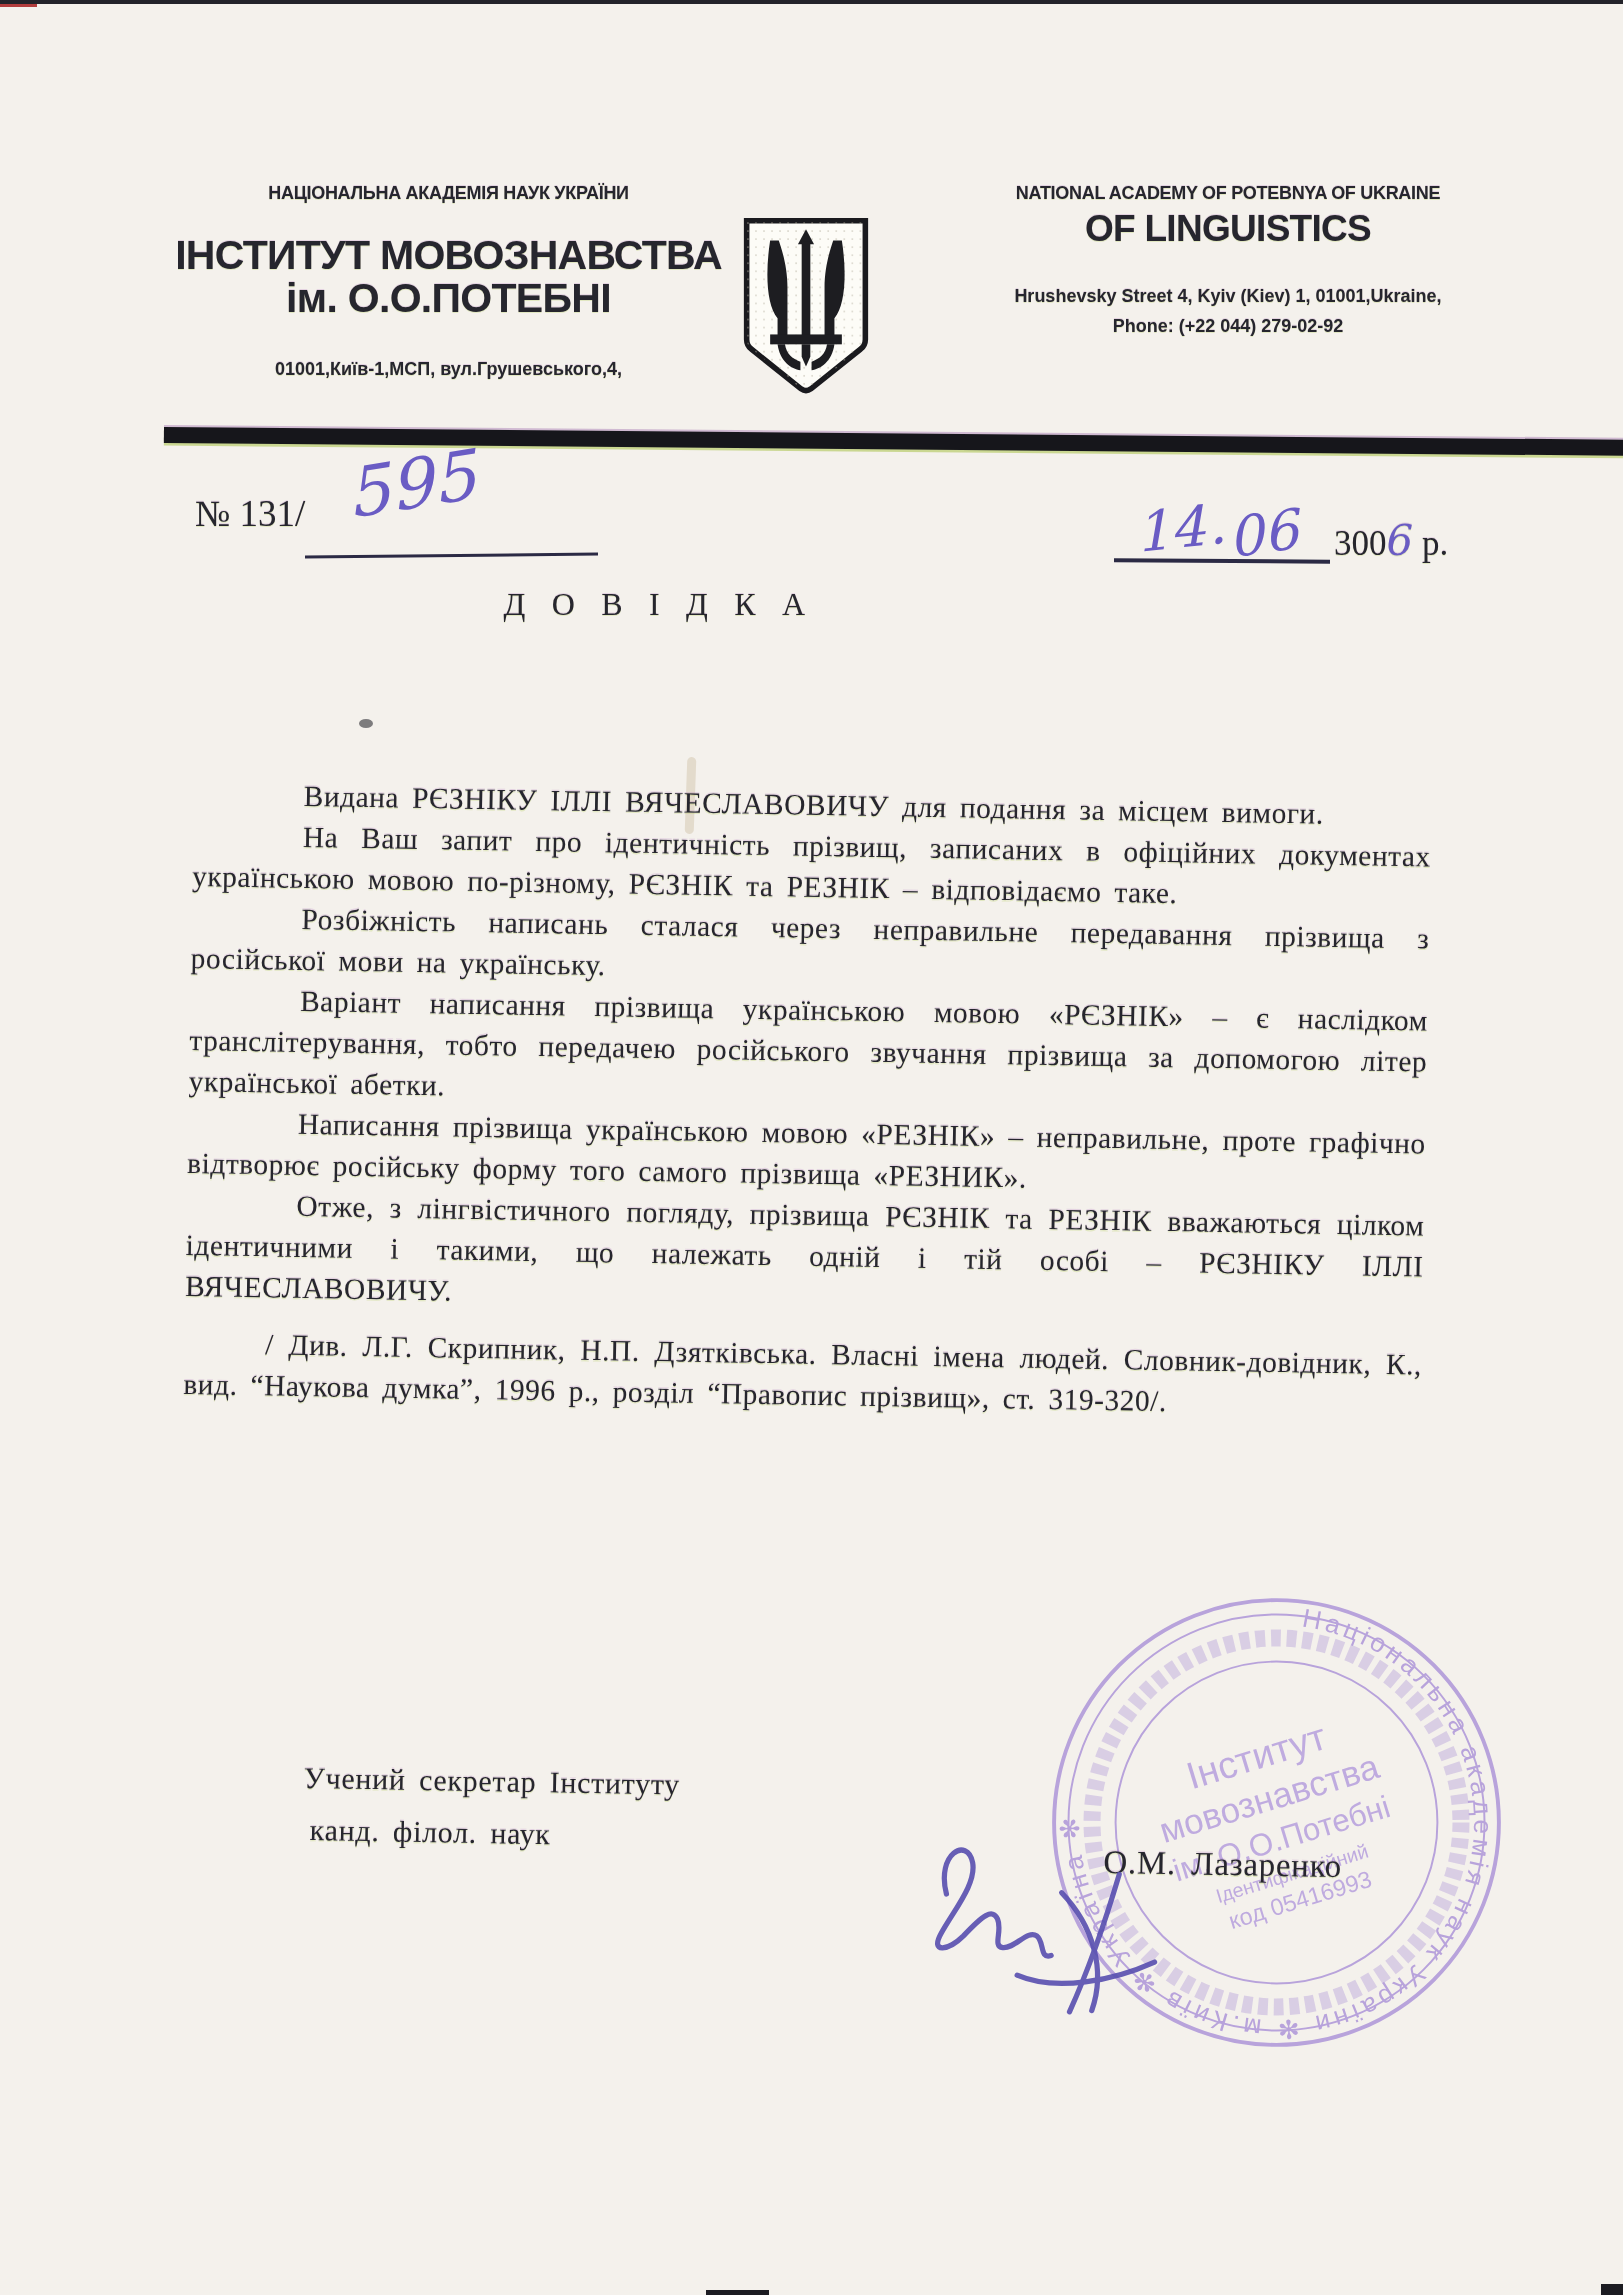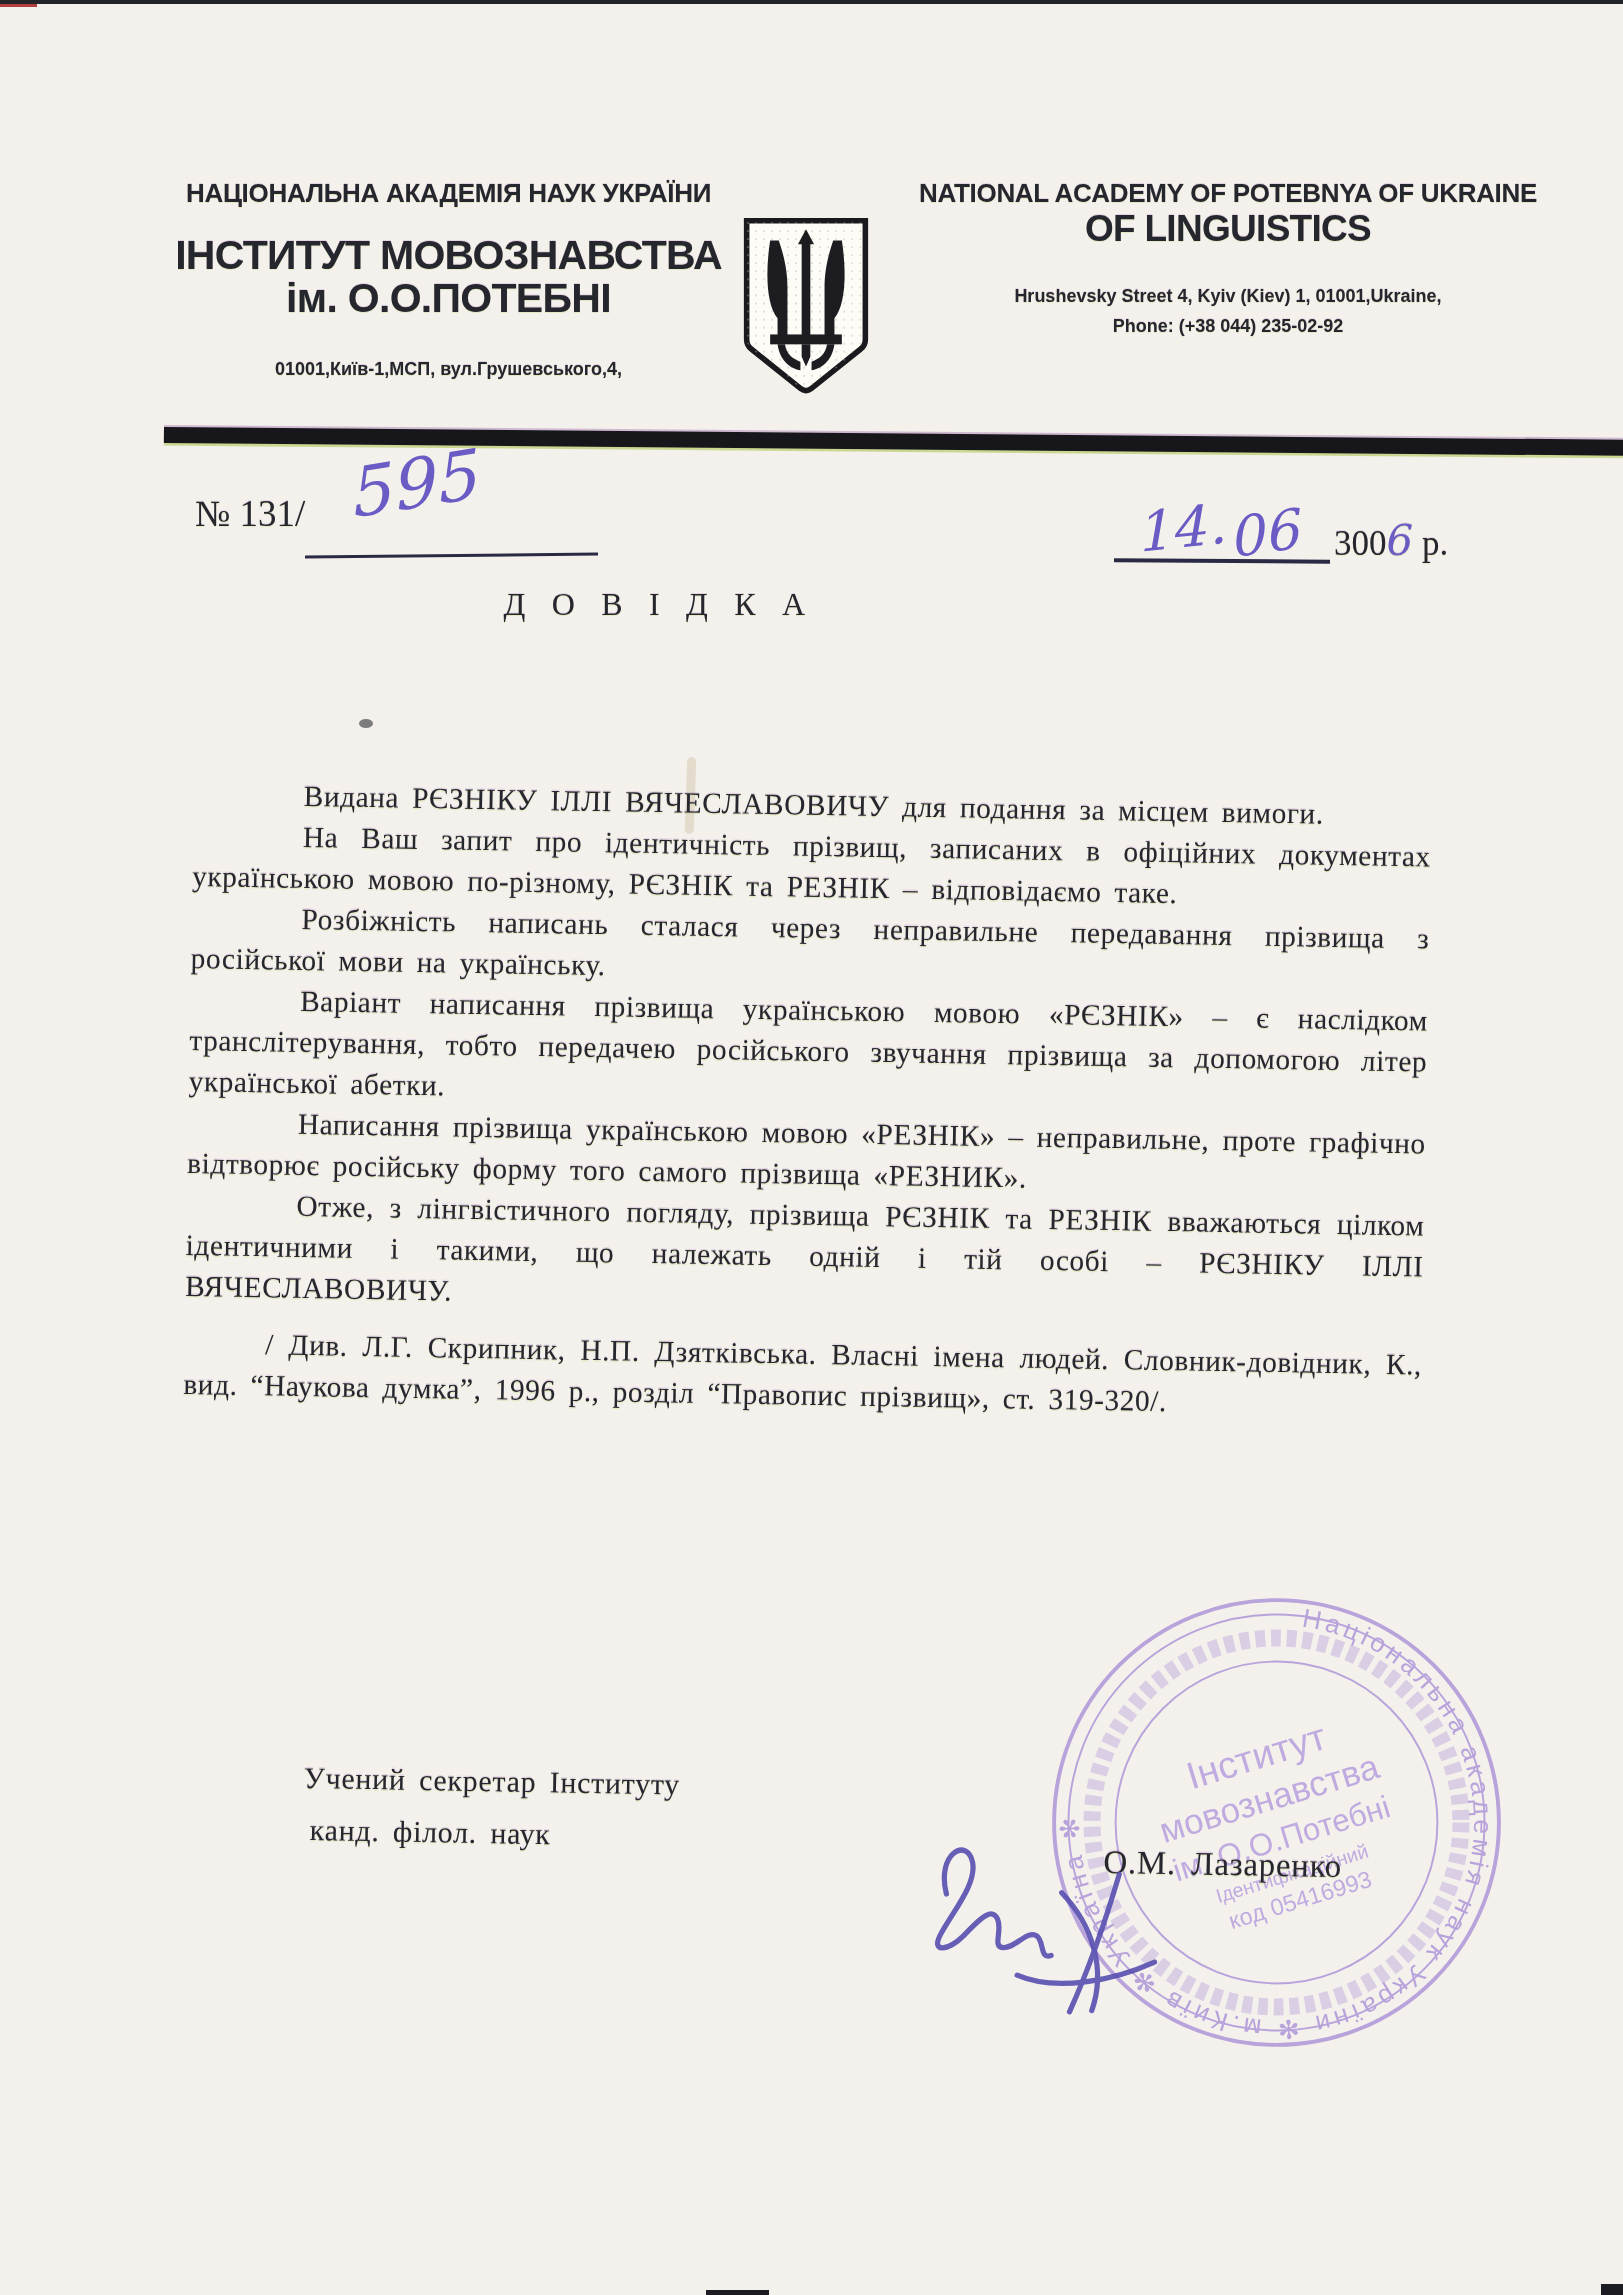--- a/index.html
+++ b/index.html
@@ -15,21 +15,21 @@
   .top-edge{position:absolute;left:0;top:0;width:1623px;height:3.9px;background:#23232a;}
   .top-edge-red{position:absolute;left:0;top:3.9px;width:37px;height:3.3px;background:#b23d3d;}
   .speck{position:absolute;background:#1c1c22;}
   .smudge{position:absolute;background:rgba(168,140,92,.22);border-radius:5.2px;transform:rotate(2deg);}
   
   .print{text-shadow:0 1.3px 0 rgba(160,195,40,.22),0 -1.3px 0 rgba(150,70,170,.18);}
   
   .lh{position:absolute;text-align:center;font-family:"Liberation Sans","DejaVu Sans",sans-serif;font-weight:bold;color:#26262e;}
   .lh-left{left:175px;top:178px;width:547px;}
   .lh-right{left:911px;top:178px;width:634px;}
-  .lh-org{font-size:26px;letter-spacing:-0.3px;line-height:30px;}
+  .lh-org{font-size:18px;letter-spacing:-0.3px;line-height:30px;}
   .lh-inst{font-size:41px;line-height:43px;letter-spacing:-0.7px;}
   .lh-inst-en{font-size:37px;line-height:41px;}
   .lh-gap1{margin-top:26px;}
   .lh-gap1e{margin-top:37px;}
   .lh-addr{font-weight:bold;font-size:18px;line-height:30px;}
   .lh-gap2{margin-top:34px;}
   .lh-gap2e{margin-top:32px;}
   .emblem{position:absolute;left:738px;top:208px;width:136px;height:196px;}
   .band{position:absolute;left:164px;top:427px;width:1460px;height:16.4px;background:#16161b;
         transform:rotate(.5deg);transform-origin:left top;
@@ -99,21 +99,21 @@
       <path d="M103,212 h14 v20 l-7,16 l-7,-16 Z"></path>
       <path d="M64,212 C68,240 86,252 101,254 L101,240 C88,236 78,227 76,212 Z"></path>
       <path d="M156,212 C152,240 134,252 119,254 L119,240 C132,236 142,227 144,212 Z"></path>
     </g>
   </svg>
 
   <div class="lh lh-right print">
     <div class="lh-org">NATIONAL ACADEMY OF POTEBNYA OF UKRAINE</div>
     <div class="lh-inst lh-inst-en">OF LINGUISTICS</div>
     <div class="lh-addr lh-gap2e">Hrushevsky Street 4, Kyiv (Kiev) 1, 01001,Ukraine,</div>
-    <div class="lh-addr">Phone: (+38 044) 235-02-92</div>
+    <div class="lh-addr">Phone: (+22 044) 279-02-92</div>
   </div>
 
   <div class="band"></div>
 
   <div class="ref-label print">№ 131/</div>
   <div class="hw ref-num">595</div>
   <div class="underline u1"></div>
 
   <div class="underline u2"></div>
   <div class="hw d-day">14.</div>

